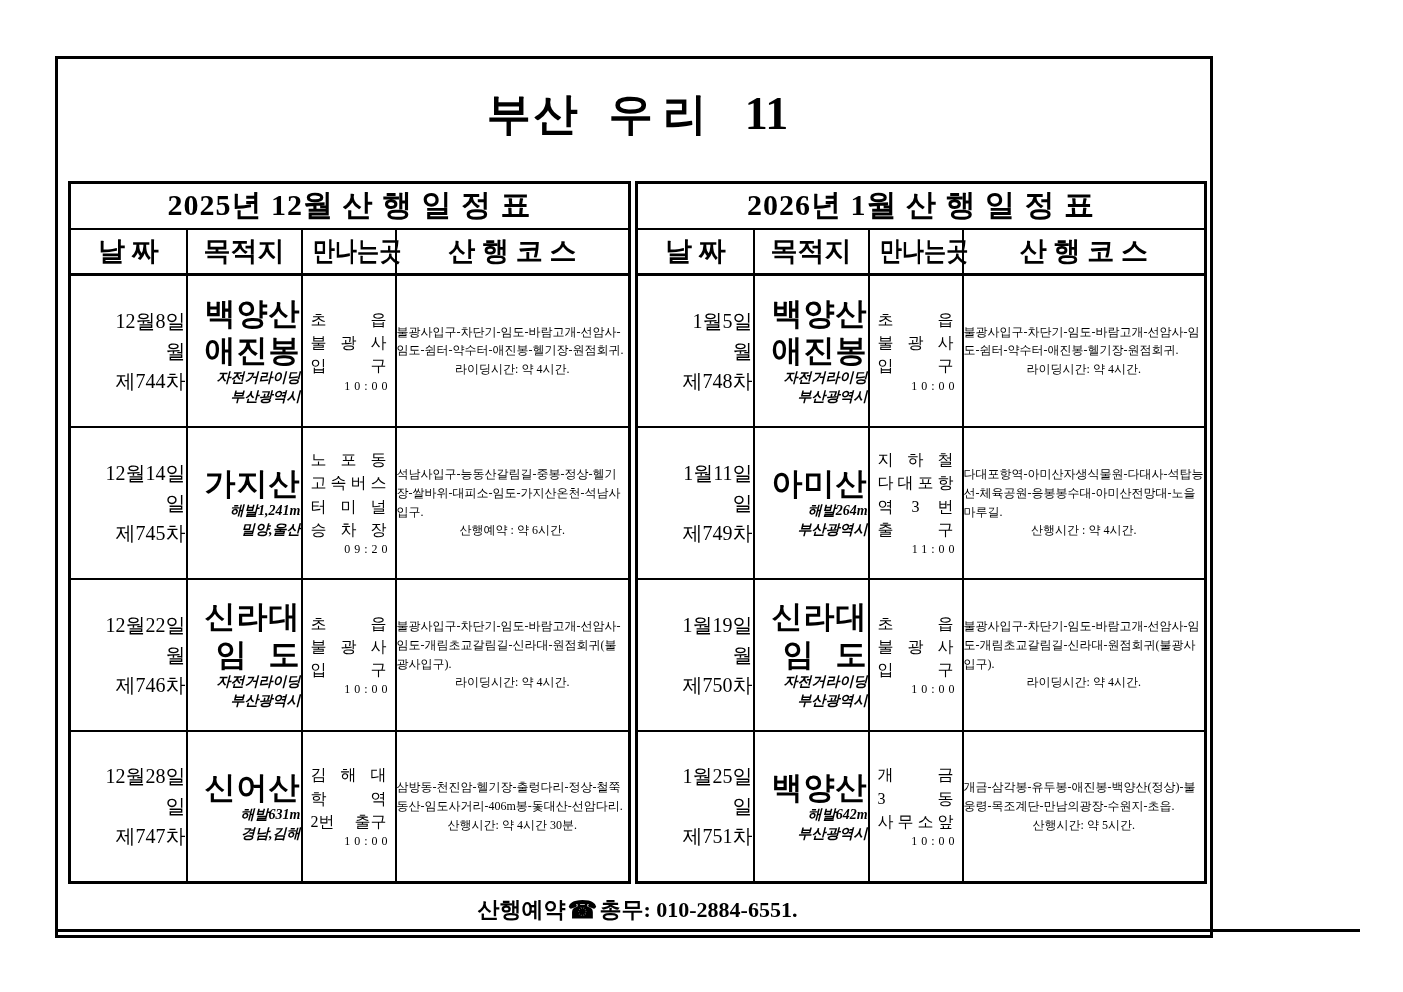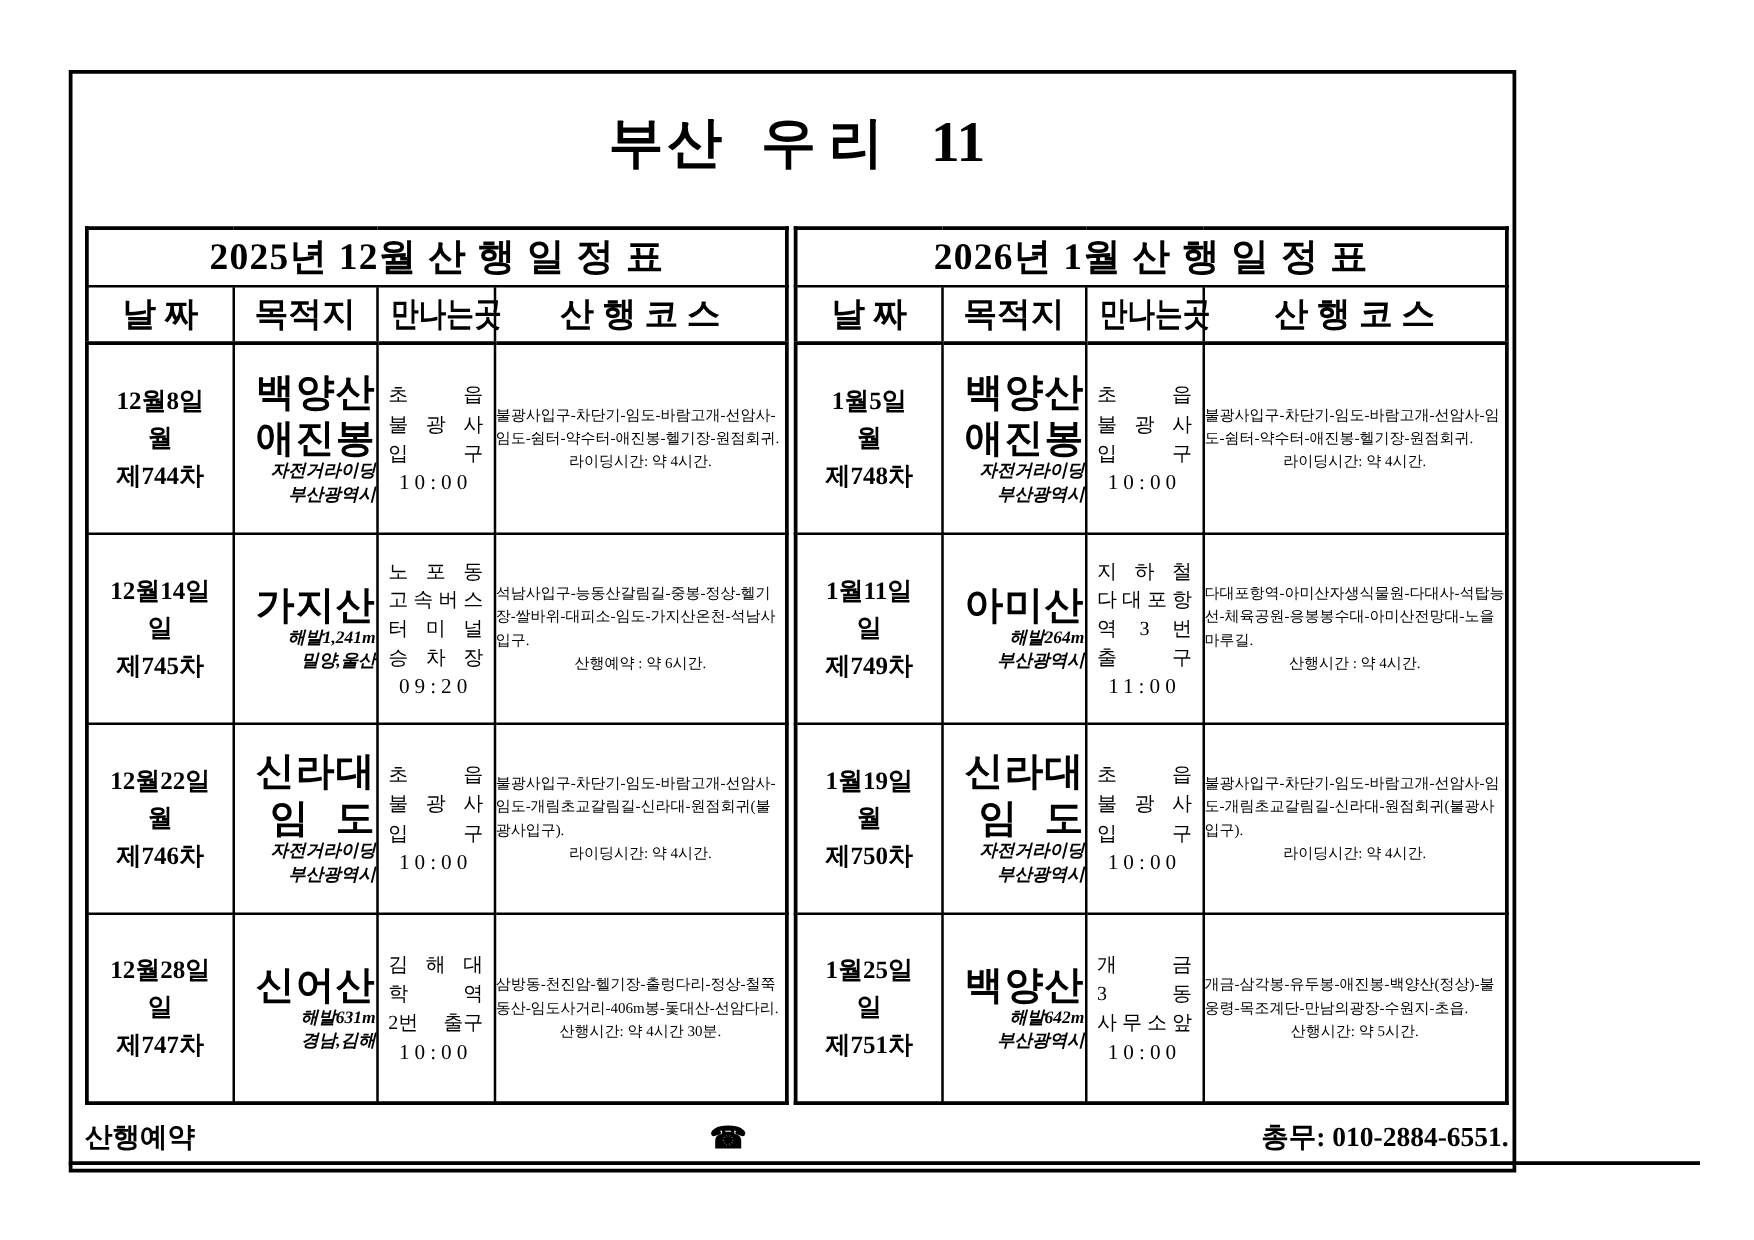--- a/index.html
+++ b/index.html
@@ -37,35 +37,35 @@
     border: 3px solid #000;
   }
   table.left  { width: 634px; }
   table.right { width: 644px; }
   .sched th, .sched td { border: 2px solid #000; padding: 0; }
   .tbl-title th { height: 46px; font-size: 30px; letter-spacing: 1px; text-align: center; }
   .col-head th  { height: 46px; font-size: 27px; border-bottom: 3px solid #000; text-align: center; }
   .squish { display: inline-block; transform: scaleX(0.82); white-space: nowrap; }
   tr.data { height: 152px; }
   td { vertical-align: middle; }
-  .c-date { text-align: center; font-size: 20px; line-height: 1.5; font-weight: bold; }
+  .c-date { text-align: right; font-size: 20px; line-height: 1.5; }
   .c-dest { text-align: right; }
   .dest-main > div { font-size: 31px; font-weight: bold; line-height: 1.2; letter-spacing: 1px; word-spacing: 12px; }
   .dest-sub  > div { font-size: 14px; font-weight: bold; line-height: 1.35; font-style: italic; }
   .c-meet { text-align: center; }
   .meet-lines { width: 76px; margin: 0 auto; }
   .meet-lines > div {
     font-size: 16px; line-height: 1.45;
     text-align: justify; text-align-last: justify; text-justify: inter-word;
   }
-  .meet-time { width: 86px; margin: 1px auto 0; text-align: center; font-size: 17px; letter-spacing: 4px; }
+  .meet-time { width: 86px; margin: 1px auto 0; text-align: right; font-size: 12px; letter-spacing: 4px; }
   .c-course { padding: 4px 8px 4px 6px; font-size: 12px; line-height: 1.55; text-align: left; word-break: break-all; }
   .course-time { text-align: center; }
   .footer {
-    height: 52px; display: flex; align-items: center; justify-content: space-between;
+    height: 52px; display: flex; align-items: center; justify-content: center;
     gap: 2px; font-size: 22px; font-weight: bold;
   }
   .phone-glyph { font-size: 24px; }
 </style>
 </head>
 <body>
 
 <div class="frame">
 
   <div class="main-title">

